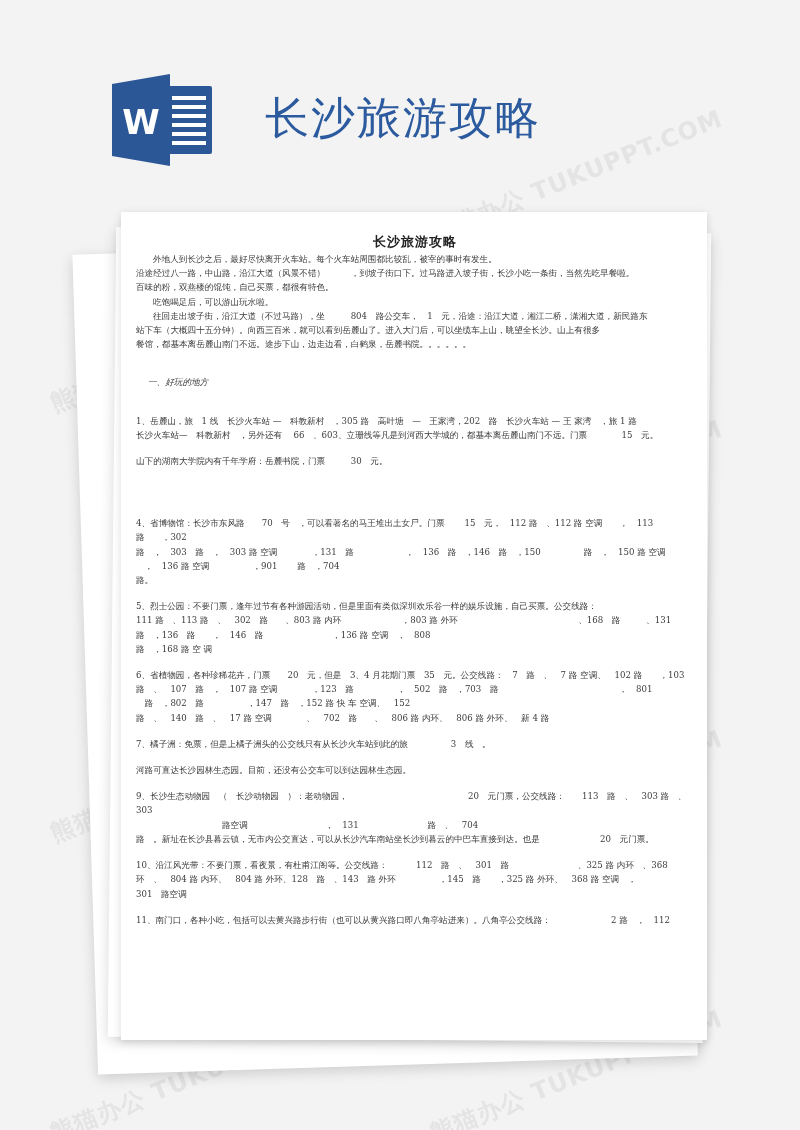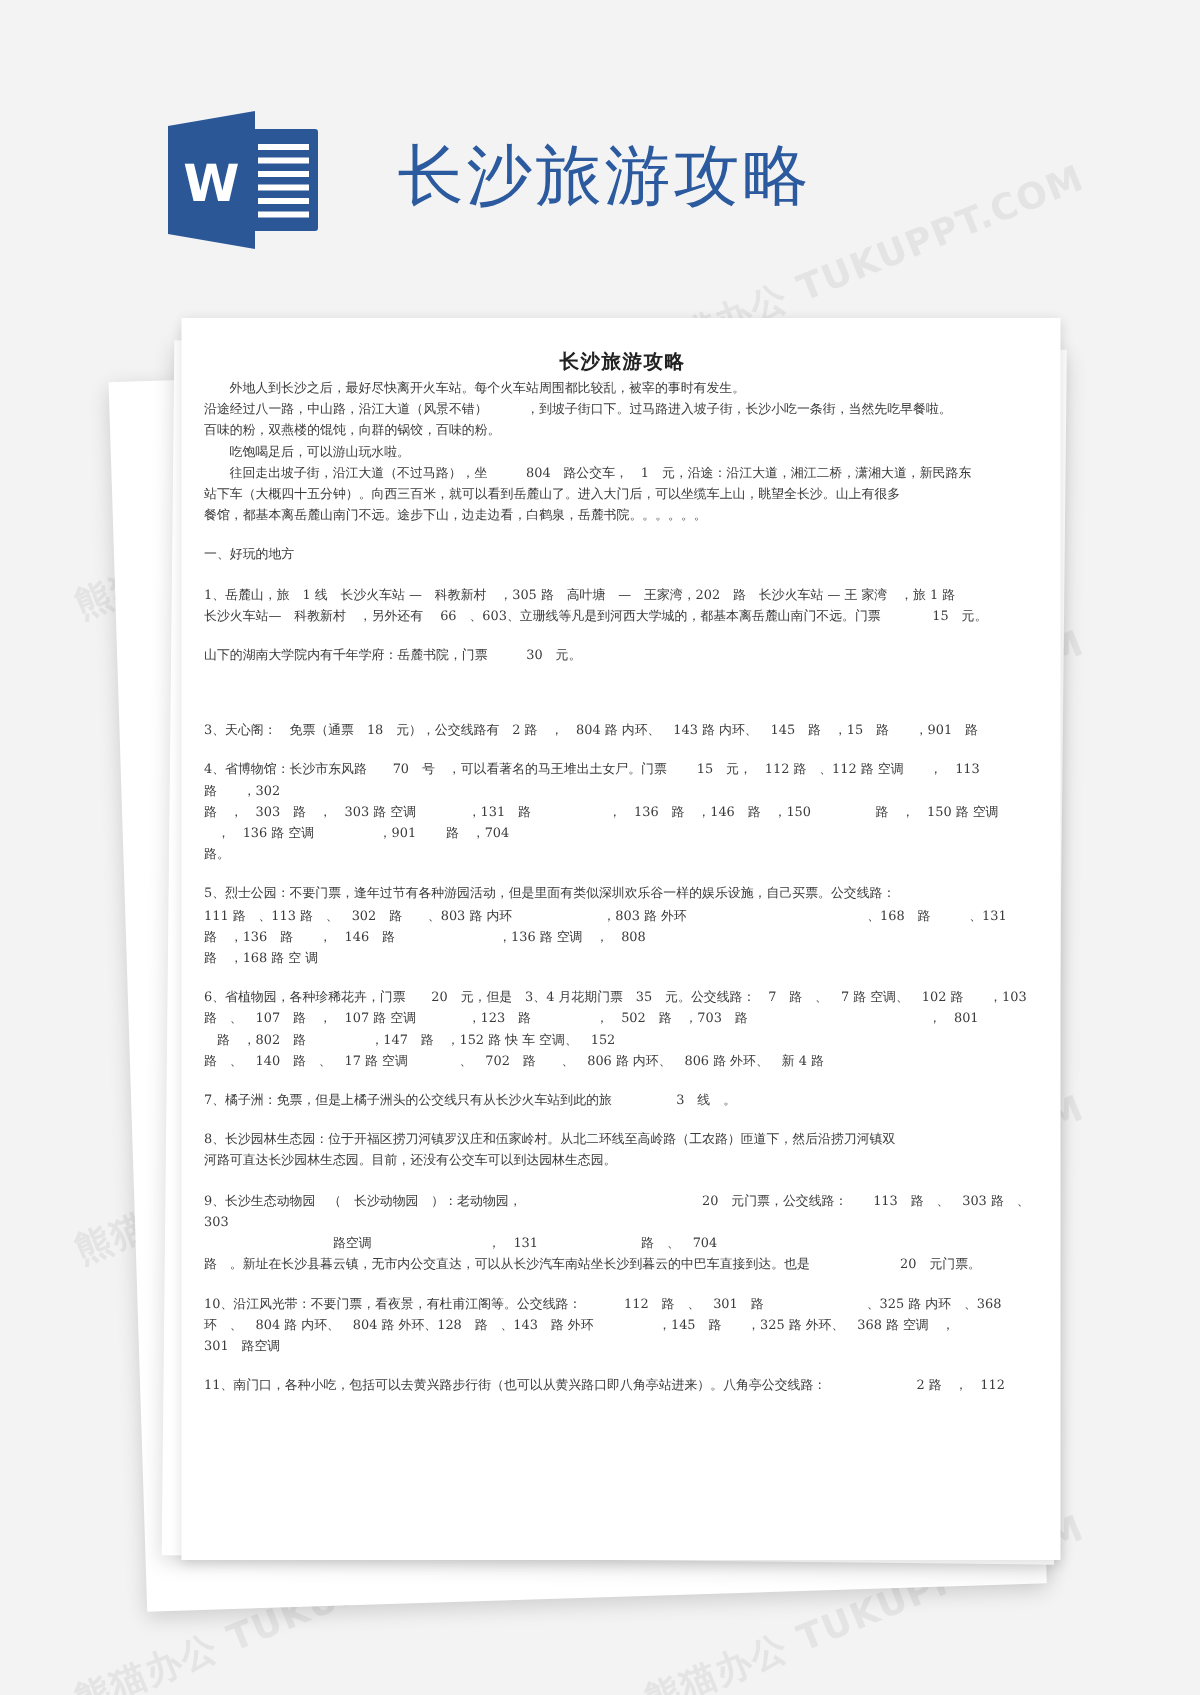--- a/index.html
+++ b/index.html
@@ -100,21 +100,21 @@
       margin-bottom: 0px;
       letter-spacing: 1px;
     }
     .p {
       margin: 0;
       white-space: pre-wrap;
       word-break: break-all;
     }
     .indent { text-indent: 17px; }
     .gap { height: 12px; }
-    .section-title { margin: 0; }
+    .section-title { margin: 12px; font-style: italic; }
   </style>
 </head>
 <body>
 
 <div class="header">
   <svg class="word-icon" viewBox="0 0 100 92" xmlns="http://www.w3.org/2000/svg">
 
     <rect x="48" y="12" width="52" height="68" rx="2" fill="#2b5797"></rect>
     <rect x="60" y="22" width="34" height="4" fill="#ffffff"></rect>
     <rect x="60" y="31" width="34" height="4" fill="#ffffff"></rect>
@@ -139,21 +139,21 @@
 
 <div class="sheet-back s1"></div>
 <div class="sheet-back s2"></div>
 
 <div class="page">
   <div class="page-inner">
     <div class="doc-title">长沙旅游攻略</div>
 
     <p class="p indent">外地人到长沙之后，最好尽快离开火车站。每个火车站周围都比较乱，被宰的事时有发生。</p>
     <p class="p">沿途经过八一路，中山路，沿江大道（风景不错）　　　，到坡子街口下。过马路进入坡子街，长沙小吃一条街，当然先吃早餐啦。</p>
-    <p class="p">百味的粉，双燕楼的馄饨，向群的锅饺，百味的粉。</p>
+    <p class="p">百味的粉，双燕楼的馄饨，自己买票，都很有特色。</p>
     <p class="p indent">吃饱喝足后，可以游山玩水啦。</p>
     <p class="p indent">往回走出坡子街，沿江大道（不过马路），坐　　　804　路公交车，　1　元，沿途：沿江大道，湘江二桥，潇湘大道，新民路东</p>
     <p class="p">站下车（大概四十五分钟）。向西三百米，就可以看到岳麓山了。进入大门后，可以坐缆车上山，眺望全长沙。山上有很多</p>
     <p class="p">餐馆，都基本离岳麓山南门不远。途步下山，边走边看，白鹤泉，岳麓书院。。。。。。</p>
 
     <div class="gap"></div>
     <p class="p section-title">一、好玩的地方</p>
     <div class="gap"></div>
 
     <div>
@@ -162,23 +162,20 @@
     </div>
     <div class="gap"></div>
     <div>
       <p class="p">山下的湖南大学院内有千年学府：岳麓书院，门票　　　30　元。</p>
     </div>
     <div class="gap"></div>
     <div class="gap"></div>
 
     <div class="gap"></div>
 
-    <div>
-      <p class="p">3、天心阁：　免票（通票　18　元），公交线路有　2 路　，　804 路 内环、　143 路 内环、　145　路　，15　路　　，901　路</p>
-    </div>
     <div class="gap"></div>
 
     <div>
       <p class="p">4、省博物馆：长沙市东风路　　70　号　，可以看著名的马王堆出土女尸。门票　　 15　元，　112 路　、112 路 空调　　，　113</p>
       <p class="p">路　　，302</p>
       <p class="p">路　，　303　路　，　303 路 空调　　　　，131　路　　　　　　，　136　路　，146　路　，150　　　　　路　，　150 路 空调</p>
       <p class="p">　，　136 路 空调　　　　　，901　　 路　，704</p>
       <p class="p">路。</p>
     </div>
     <div class="gap"></div>
@@ -198,21 +195,20 @@
       <p class="p">路　、　140　路　、　17 路 空调　　　　、　702　路　　、　806 路 内环、　806 路 外环、　新 4 路</p>
     </div>
     <div class="gap"></div>
 
     <div>
       <p class="p">7、橘子洲：免票，但是上橘子洲头的公交线只有从长沙火车站到此的旅　　　　　3　线　。</p>
     </div>
     <div class="gap"></div>
 
     <div>
-      <p class="p">8、长沙园林生态园：位于开福区捞刀河镇罗汉庄和伍家岭村。从北二环线至高岭路（工农路）匝道下，然后沿捞刀河镇双</p>
       <p class="p">河路可直达长沙园林生态园。目前，还没有公交车可以到达园林生态园。</p>
     </div>
     <div class="gap"></div>
 
     <div>
       <p class="p">9、长沙生态动物园　（　长沙动物园　）：老动物园，　　　　　　　　　　　　　　20　元门票，公交线路：　　113　路　、　303 路　、　303</p>
       <p class="p">　　　　　　　　　　路空调　　　　　　　　　，　131　　　　　　　　路　、　704</p>
       <p class="p">路　。新址在长沙县暮云镇，无市内公交直达，可以从长沙汽车南站坐长沙到暮云的中巴车直接到达。也是　　　　　　　20　元门票。</p>
     </div>
     <div class="gap"></div>

